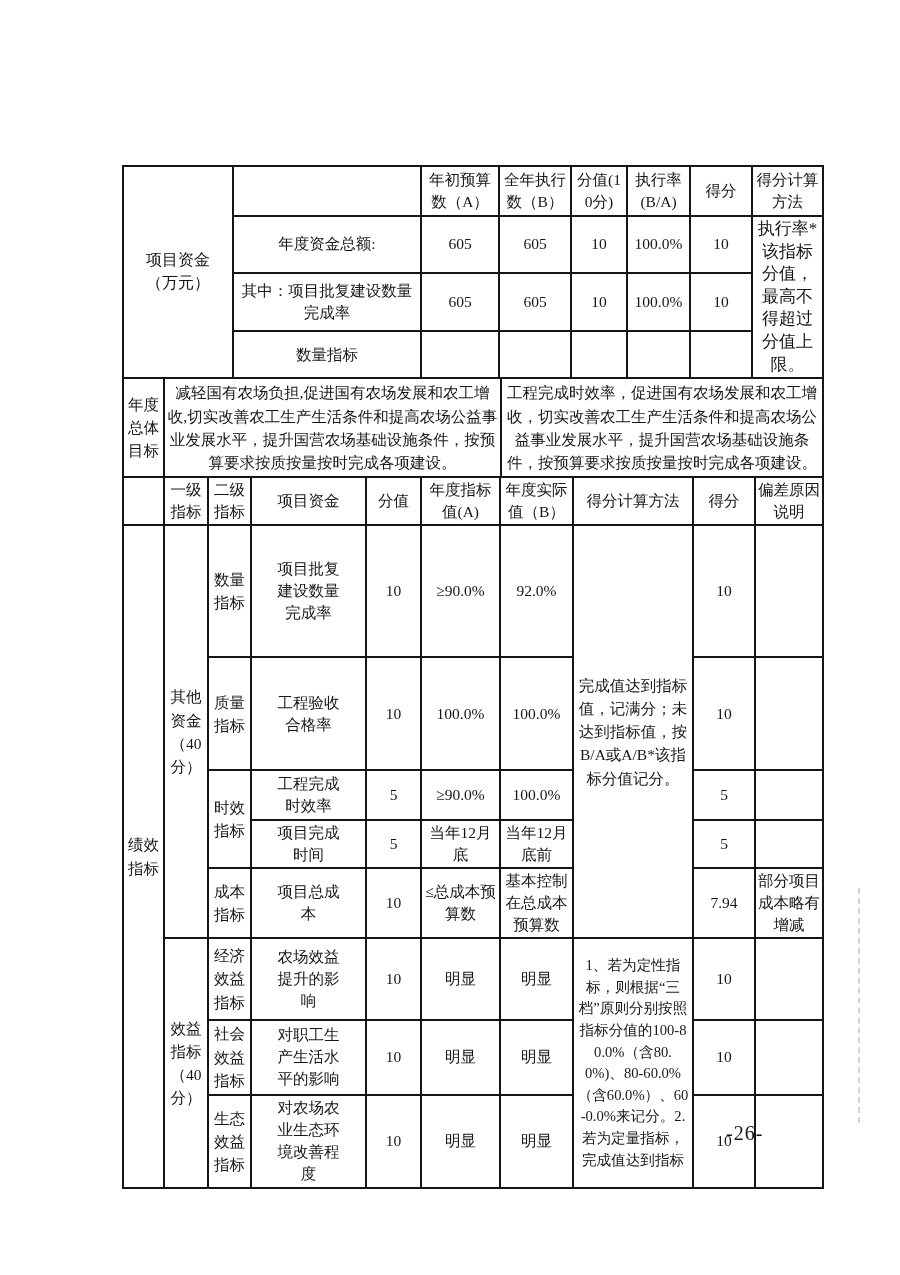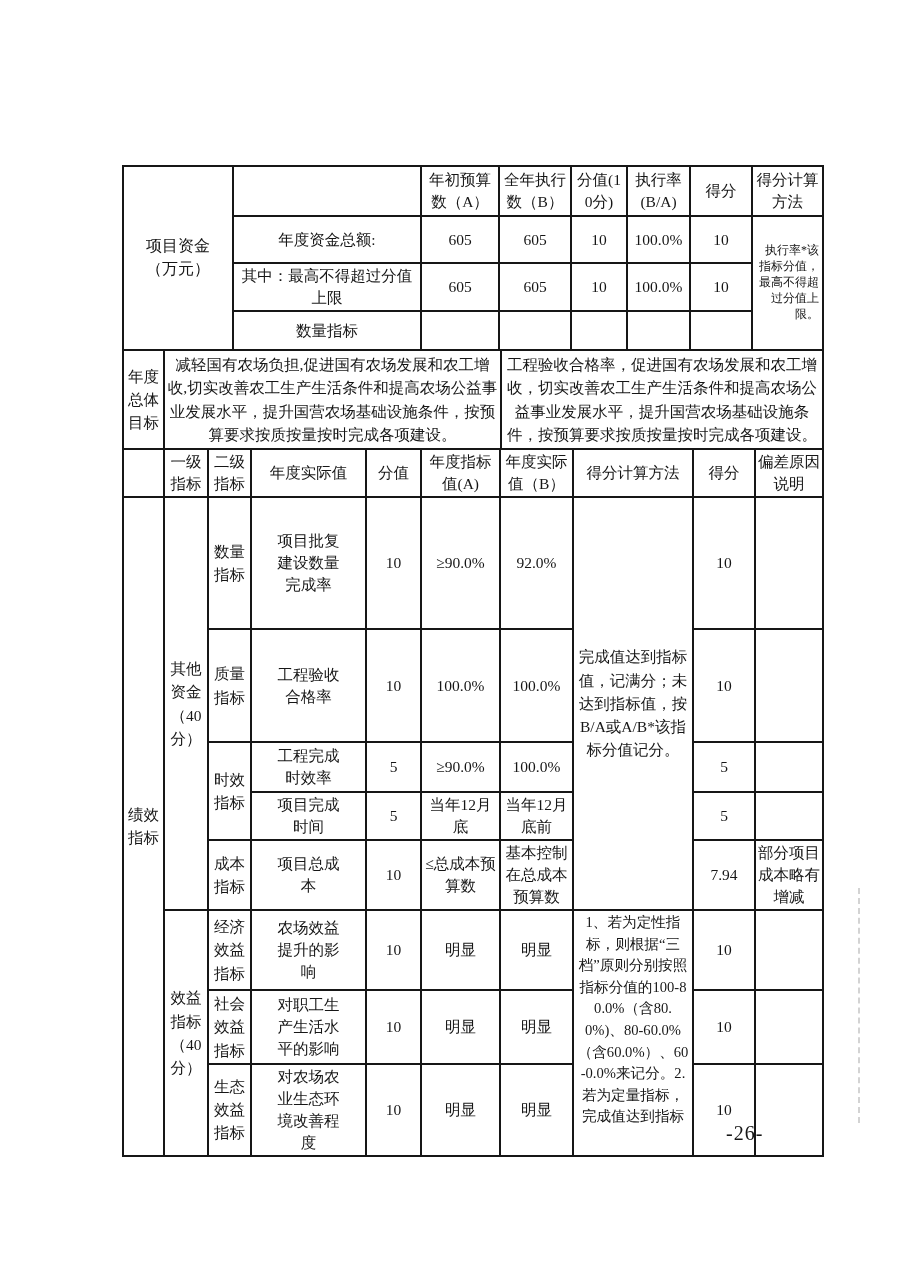--- a/index.html
+++ b/index.html
@@ -5,26 +5,26 @@
   html,body{margin:0;padding:0;}
   .page{position:relative;width:900px;height:1275px;background:#ffffff;overflow:hidden;
         font-family:"Liberation Serif","DejaVu Serif",serif;color:#161616;}
   .doc{position:absolute;left:122px;top:165px;width:700px;}
   table.tbl{border-collapse:collapse;table-layout:fixed;width:700px;}
   table.tbl + table.tbl{margin-top:-2px;}
   td{border:2px solid #161616;text-align:center;vertical-align:middle;
      padding:1px 2px;font-size:15.5px;line-height:1.42;word-break:break-all;overflow:hidden;}
   td.fund-label{padding:0 20px;font-size:16px;}
   td.desc{padding:1px 6px;border-radius:7px;}
-  td.method-fund{font-size:12px;line-height:1.33;padding:1px 3px;text-align:right;}
+  td.method-fund{font-size:17px;line-height:1.33;padding:1px 3px;}
   td.vlabel{line-height:1.5;padding:1px 4px;}
   td.goaltext{text-align:center;padding:2px 2px;line-height:1.5;}
   td.l3{padding:1px 20px;}
   td.method-out{padding:1px 4px;line-height:1.5;}
-  td.method-ben{font-size:14.6px;line-height:1.48;padding:1px 2px;vertical-align:top;}
+  td.method-ben{font-size:14.6px;line-height:1.48;padding:16px 2px;vertical-align:top;}
   .pageno{position:absolute;left:726px;top:1122px;width:60px;
           font-size:20px;letter-spacing:1px;}
   .artifact{position:absolute;left:858px;top:888px;height:235px;width:0;
             border-left:2px dashed #c9c9c9;opacity:.8;}
 </style>
 </head>
 <body>
 
 <div class="page">
   <div class="doc">
@@ -54,21 +54,21 @@
       <tr style="height:47px">
         <td class="desc">年度资金总额:</td>
         <td>605</td>
         <td>605</td>
         <td>10</td>
         <td>100.0%</td>
         <td>10</td>
         <td rowspan="3" class="method-fund">执行率*该指标分值，最高不得超过分值上限。</td>
       </tr>
       <tr style="height:41px">
-        <td class="desc">其中：最高不得超过分值上限</td>
+        <td class="desc">其中：项目批复建设数量完成率</td>
         <td>605</td>
         <td>605</td>
         <td>10</td>
         <td>100.0%</td>
         <td>10</td>
       </tr>
       <tr style="height:39px">
         <td class="desc">数量指标</td>
         <td></td>
         <td></td>
@@ -82,21 +82,21 @@
     <table class="tbl">
       <colgroup>
         <col style="width:41px">
           <col style="width:337px">
           <col style="width:322px">
       </colgroup>
       <tbody>
           <tr style="height:98px">
         <td class="vlabel">年度总体目标</td>
         <td class="goaltext">减轻国有农场负担,促进国有农场发展和农工增收,切实改善农工生产生活条件和提高农场公益事业发展水平，提升国营农场基础设施条件，按预算要求按质按量按时完成各项建设。</td>
-        <td class="goaltext">工程验收合格率，促进国有农场发展和农工增收，切实改善农工生产生活条件和提高农场公益事业发展水平，提升国营农场基础设施条件，按预算要求按质按量按时完成各项建设。</td>
+        <td class="goaltext">工程完成时效率，促进国有农场发展和农工增收，切实改善农工生产生活条件和提高农场公益事业发展水平，提升国营农场基础设施条件，按预算要求按质按量按时完成各项建设。</td>
       </tr>
     </tbody>
       </table>
 
     <table class="tbl">
       <colgroup>
         <col style="width:41px">
           <col style="width:44px">
           <col style="width:43px">
           <col style="width:115px">
@@ -105,21 +105,21 @@
           <col style="width:73px">
           <col style="width:120px">
         <col style="width:62px">
           <col style="width:68px">
       </colgroup>
       <tbody>
           <tr style="height:41px">
         <td></td>
         <td>一级指标</td>
         <td>二级指标</td>
-        <td>年度实际值</td>
+        <td>项目资金</td>
         <td>分值</td>
         <td>年度指标值(A)</td>
         <td>年度实际值（B）</td>
         <td>得分计算方法</td>
         <td>得分</td>
         <td>偏差原因说明</td>
       </tr>
       <tr style="height:132px">
         <td rowspan="8" class="vlabel">绩效指标</td>
         <td rowspan="5" class="vlabel">其他资金（40分）</td>

